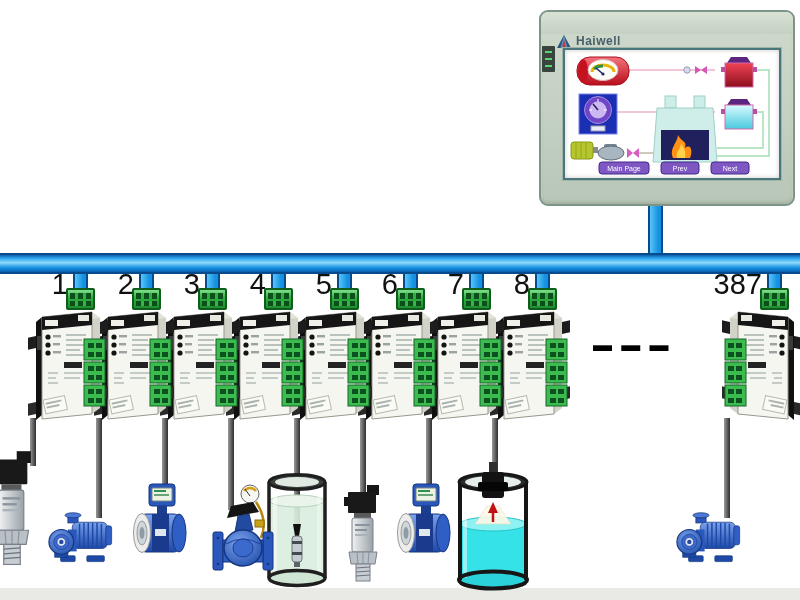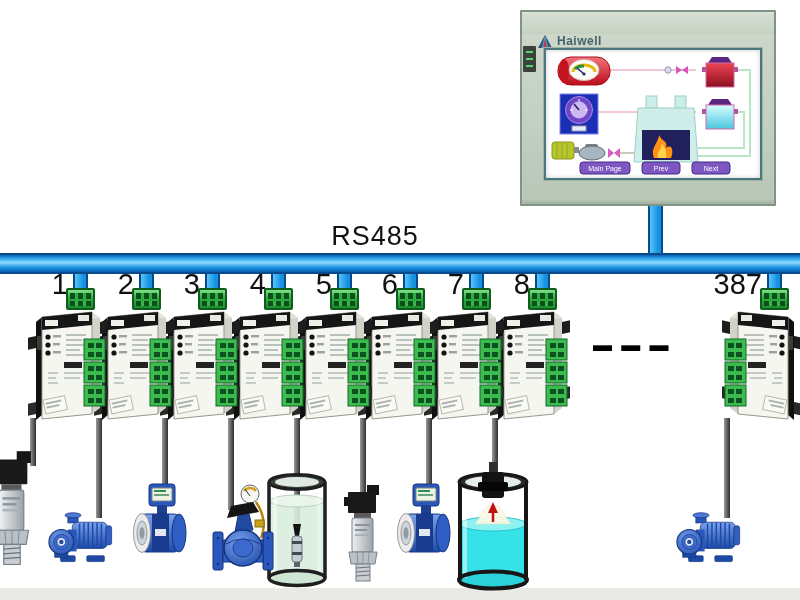--- a/index.html
+++ b/index.html
@@ -34,23 +34,23 @@
         background:repeating-linear-gradient(90deg,#0c4f1a 0 5px,#2fae41 5px 8px);}
   .conn::after{content:"";position:absolute;left:2px;bottom:2px;right:2px;height:5px;
         background:repeating-linear-gradient(90deg,#0c4f1a 0 5px,#35b54a 5px 8px);}
   .module-svg{position:absolute;left:8px;top:34px;}
   .module-svg.mirror{transform:scaleX(-1);}
   .rod{position:absolute;left:10px;top:146px;width:6px;
         background:linear-gradient(90deg,#9a9a9a,#2f2f2f);}
   .dev-svg{position:absolute;}
 
   
-  .hmi{position:absolute;left:520px;top:10px;width:256px;height:196px;z-index:50;
+  .hmi{position:absolute;left:539px;top:10px;width:256px;height:196px;z-index:50;
        background:linear-gradient(180deg,#cfd9cc 0%,#c3d0c2 55%,#b7c6b6 100%);
-       border:2px solid #7e9486;border-radius:1px;box-sizing:border-box;
+       border:2px solid #7e9486;border-radius:9px;box-sizing:border-box;
        box-shadow:inset 0 1px 2px rgba(255,255,255,.7), inset 0 -2px 3px rgba(0,0,0,.12);}
   .hmi-topband{position:absolute;left:0;top:0;width:100%;height:22px;border-radius:7px 7px 0 0;
        background:linear-gradient(180deg,#d8e1d5,#c4d1c2);}
   .hmi-logo{position:absolute;left:16px;top:22px;display:flex;align-items:center;gap:5px;}
   .hmi-brand{font-size:12px;font-weight:bold;color:#46606a;letter-spacing:.5px;}
   .hmi-leds{position:absolute;left:1px;top:34px;width:13px;height:26px;background:#39443f;
        border-radius:1px;display:flex;flex-direction:column;justify-content:space-evenly;align-items:center;}
   .hmi-leds i{display:block;width:7px;height:2px;background:#57d66e;}
   .hmi-screen{position:absolute;left:22px;top:36px;width:214px;height:128px;background:#fff;
        border:2px solid #49777b;box-sizing:content-box;
@@ -265,21 +265,20 @@
     <rect x="31" y="10" width="22" height="26" rx="3" fill="#131313"></rect>
     <rect x="27" y="20" width="30" height="9" rx="2" fill="#060606"></rect>
   </symbol>
 </defs>
 </svg>
 
 <div id="stage">
 
   <div class="floor"></div>
 
-  <div class="bus-label">RS485</div>
   <div class="bus"></div>
   <div class="hmi-drop"></div>
   <div class="continuation">▬ ▬ ▬</div>
 
   <div class="hmi">
     <div class="hmi-topband"></div>
     <div class="hmi-logo">
       <svg width="14" height="13" viewBox="0 0 14 13">
         <polygon points="7,0 14,13 0,13" fill="#27557e"></polygon>
         <polygon points="7,0 10.5,13 3.5,13" fill="#5e93c0"></polygon>

